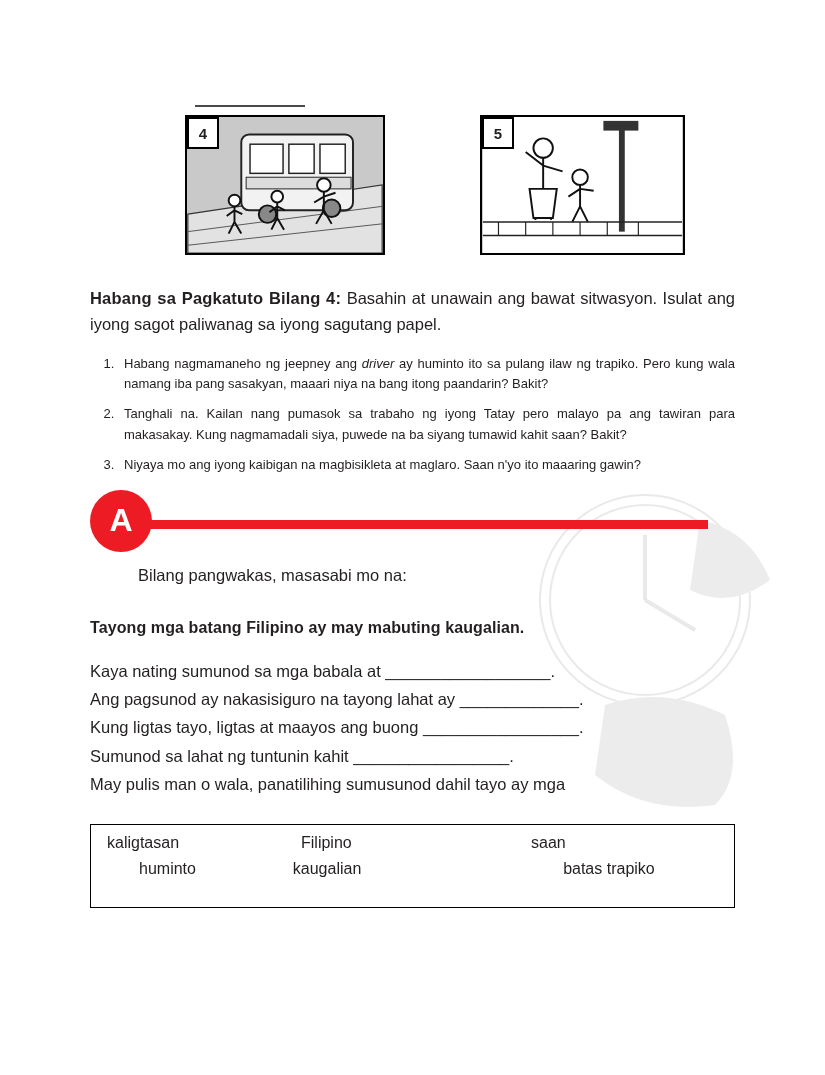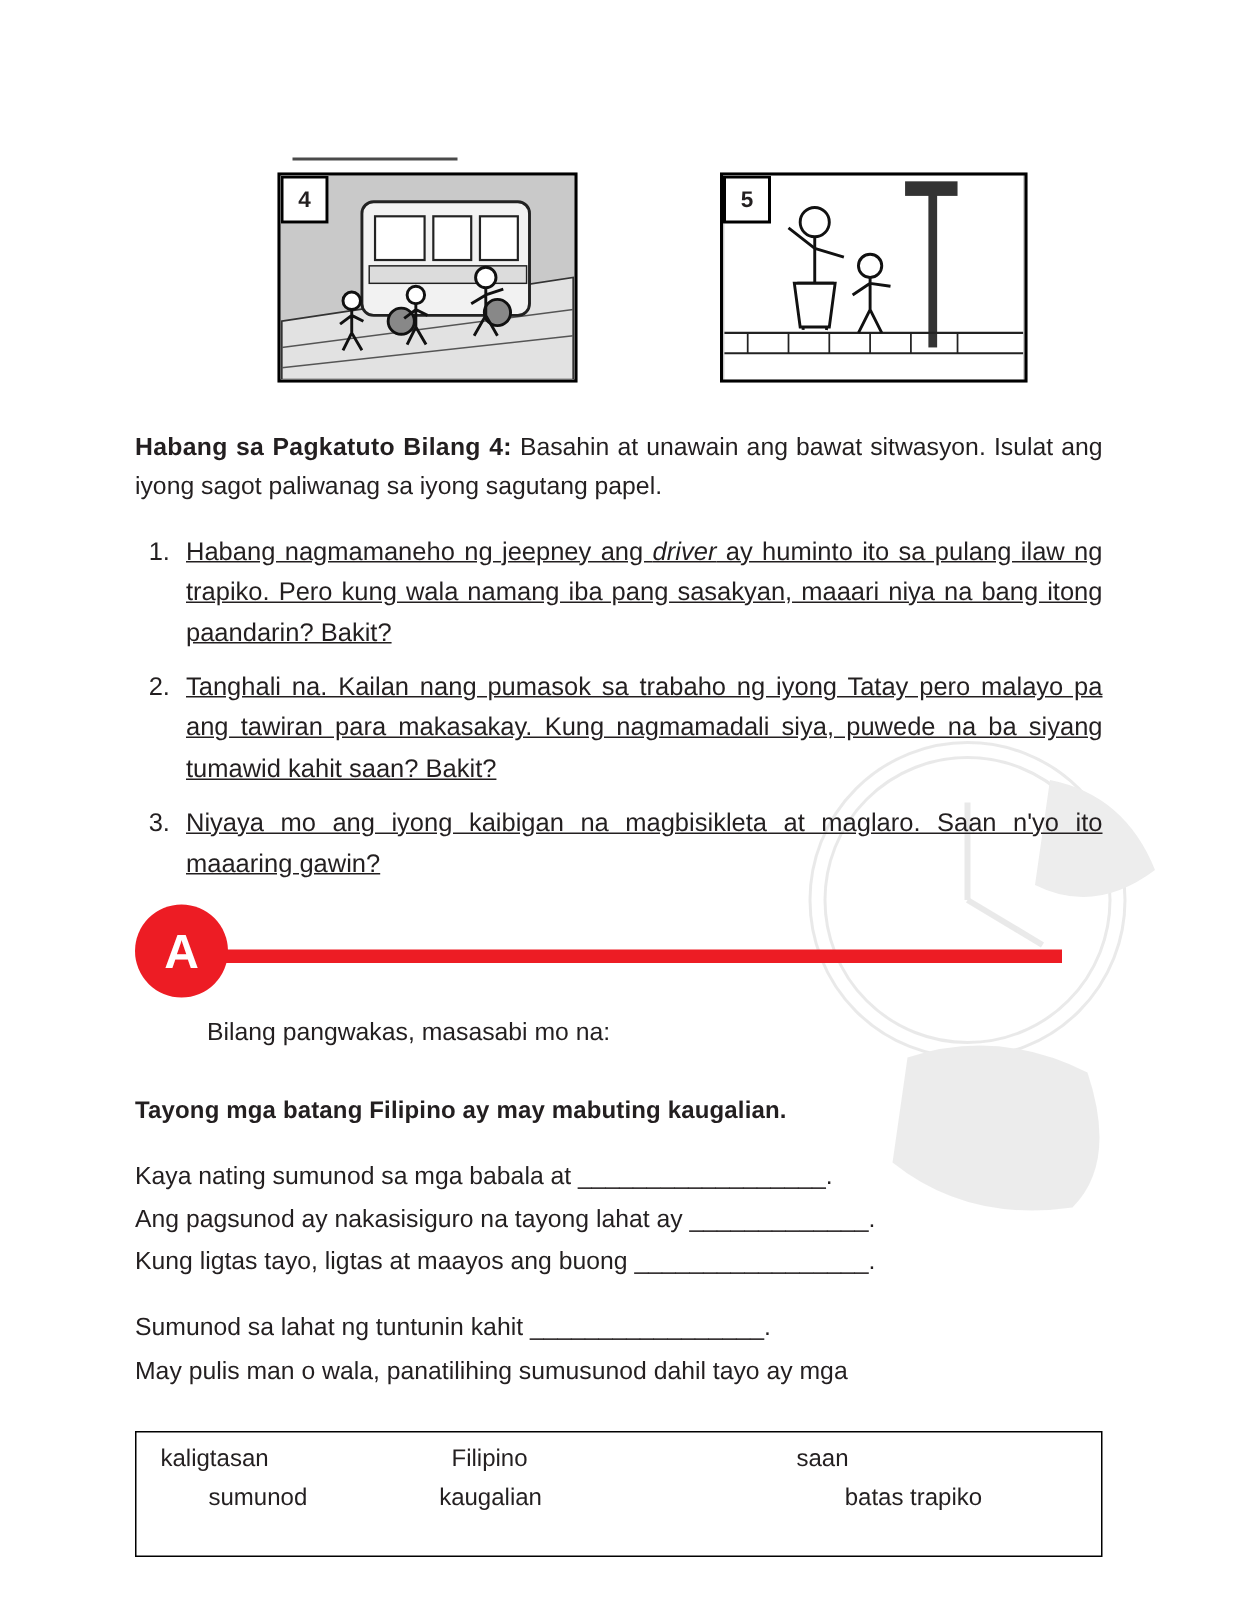--- a/index.html
+++ b/index.html
@@ -86,23 +86,22 @@
     text-align: justify;
   }
   .activity-title {
     font-weight: bold;
     letter-spacing: 0.2px;
   }
 
   ol.situations {
     margin: 14px 0 0 0;
     padding-left: 28px;
-    font-size: 17px;
+    font-size: 13px;
     line-height: 1.6;
-    text-decoration: underline;
   }
   ol.situations li {
     margin-bottom: 9px;
     text-align: justify;
     padding-left: 6px;
   }
   ol.situations li i { font-style: italic; }
 
   
   .banner {
@@ -146,21 +145,21 @@
     font-weight: bold;
     letter-spacing: 0.1px;
   }
 
   .fill-block {
     margin-top: 20px;
     font-size: 16.5px;
     line-height: 1.72;
   }
   .fill-block p { margin: 0; }
-  .fill-block .gap { margin-top: 16px; }
+  .fill-block .gap { }
 
   
   .wordbank {
     margin-top: 26px;
     border: 1.5px solid #000;
     height: 84px;
     position: relative;
     font-size: 16px;
   }
   .wb-row {
@@ -296,21 +295,21 @@
       <p>May pulis man o wala, panatilihing sumusunod dahil tayo ay mga</p>
     </div>
 
     <div class="wordbank">
       <div class="wb-row wb-row-1">
         <span class="wb-cell wb-c1">kaligtasan</span>
         <span class="wb-cell wb-c2">Filipino</span>
         <span class="wb-cell wb-c3">saan</span>
       </div>
       <div class="wb-row wb-row-2">
-        <span class="wb-cell wb-c1">sumunod</span>
+        <span class="wb-cell wb-c1">huminto</span>
         <span class="wb-cell wb-c2">kaugalian</span>
         <span class="wb-cell wb-c3">batas trapiko</span>
       </div>
     </div>
 
   </div>
 
 </div>
 
 </body></html>

